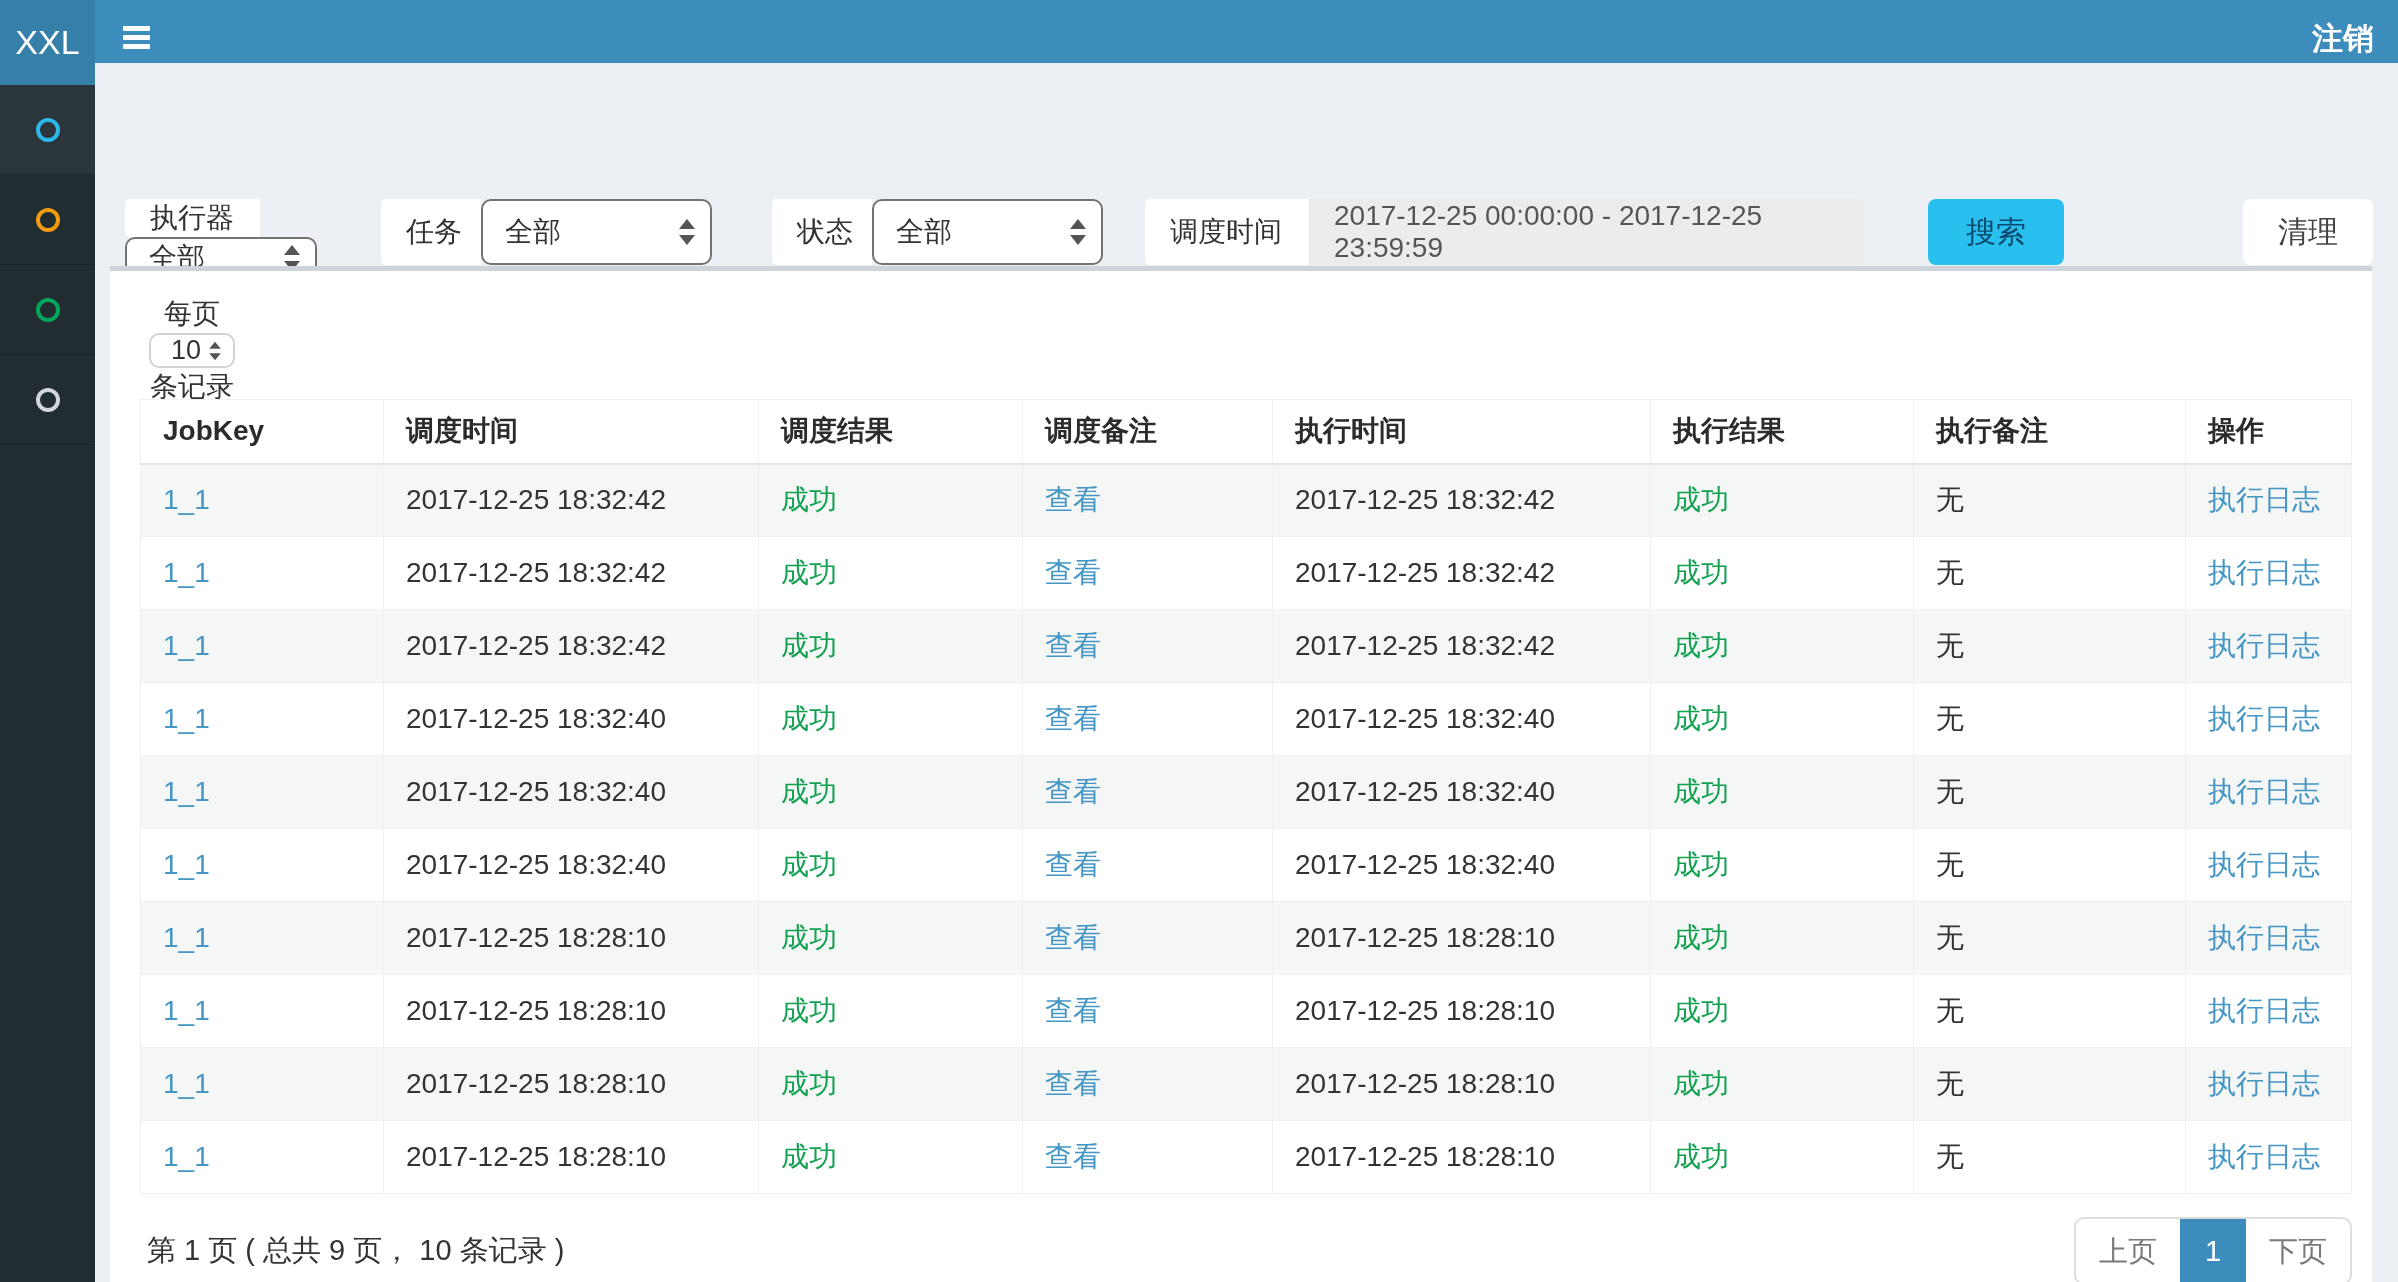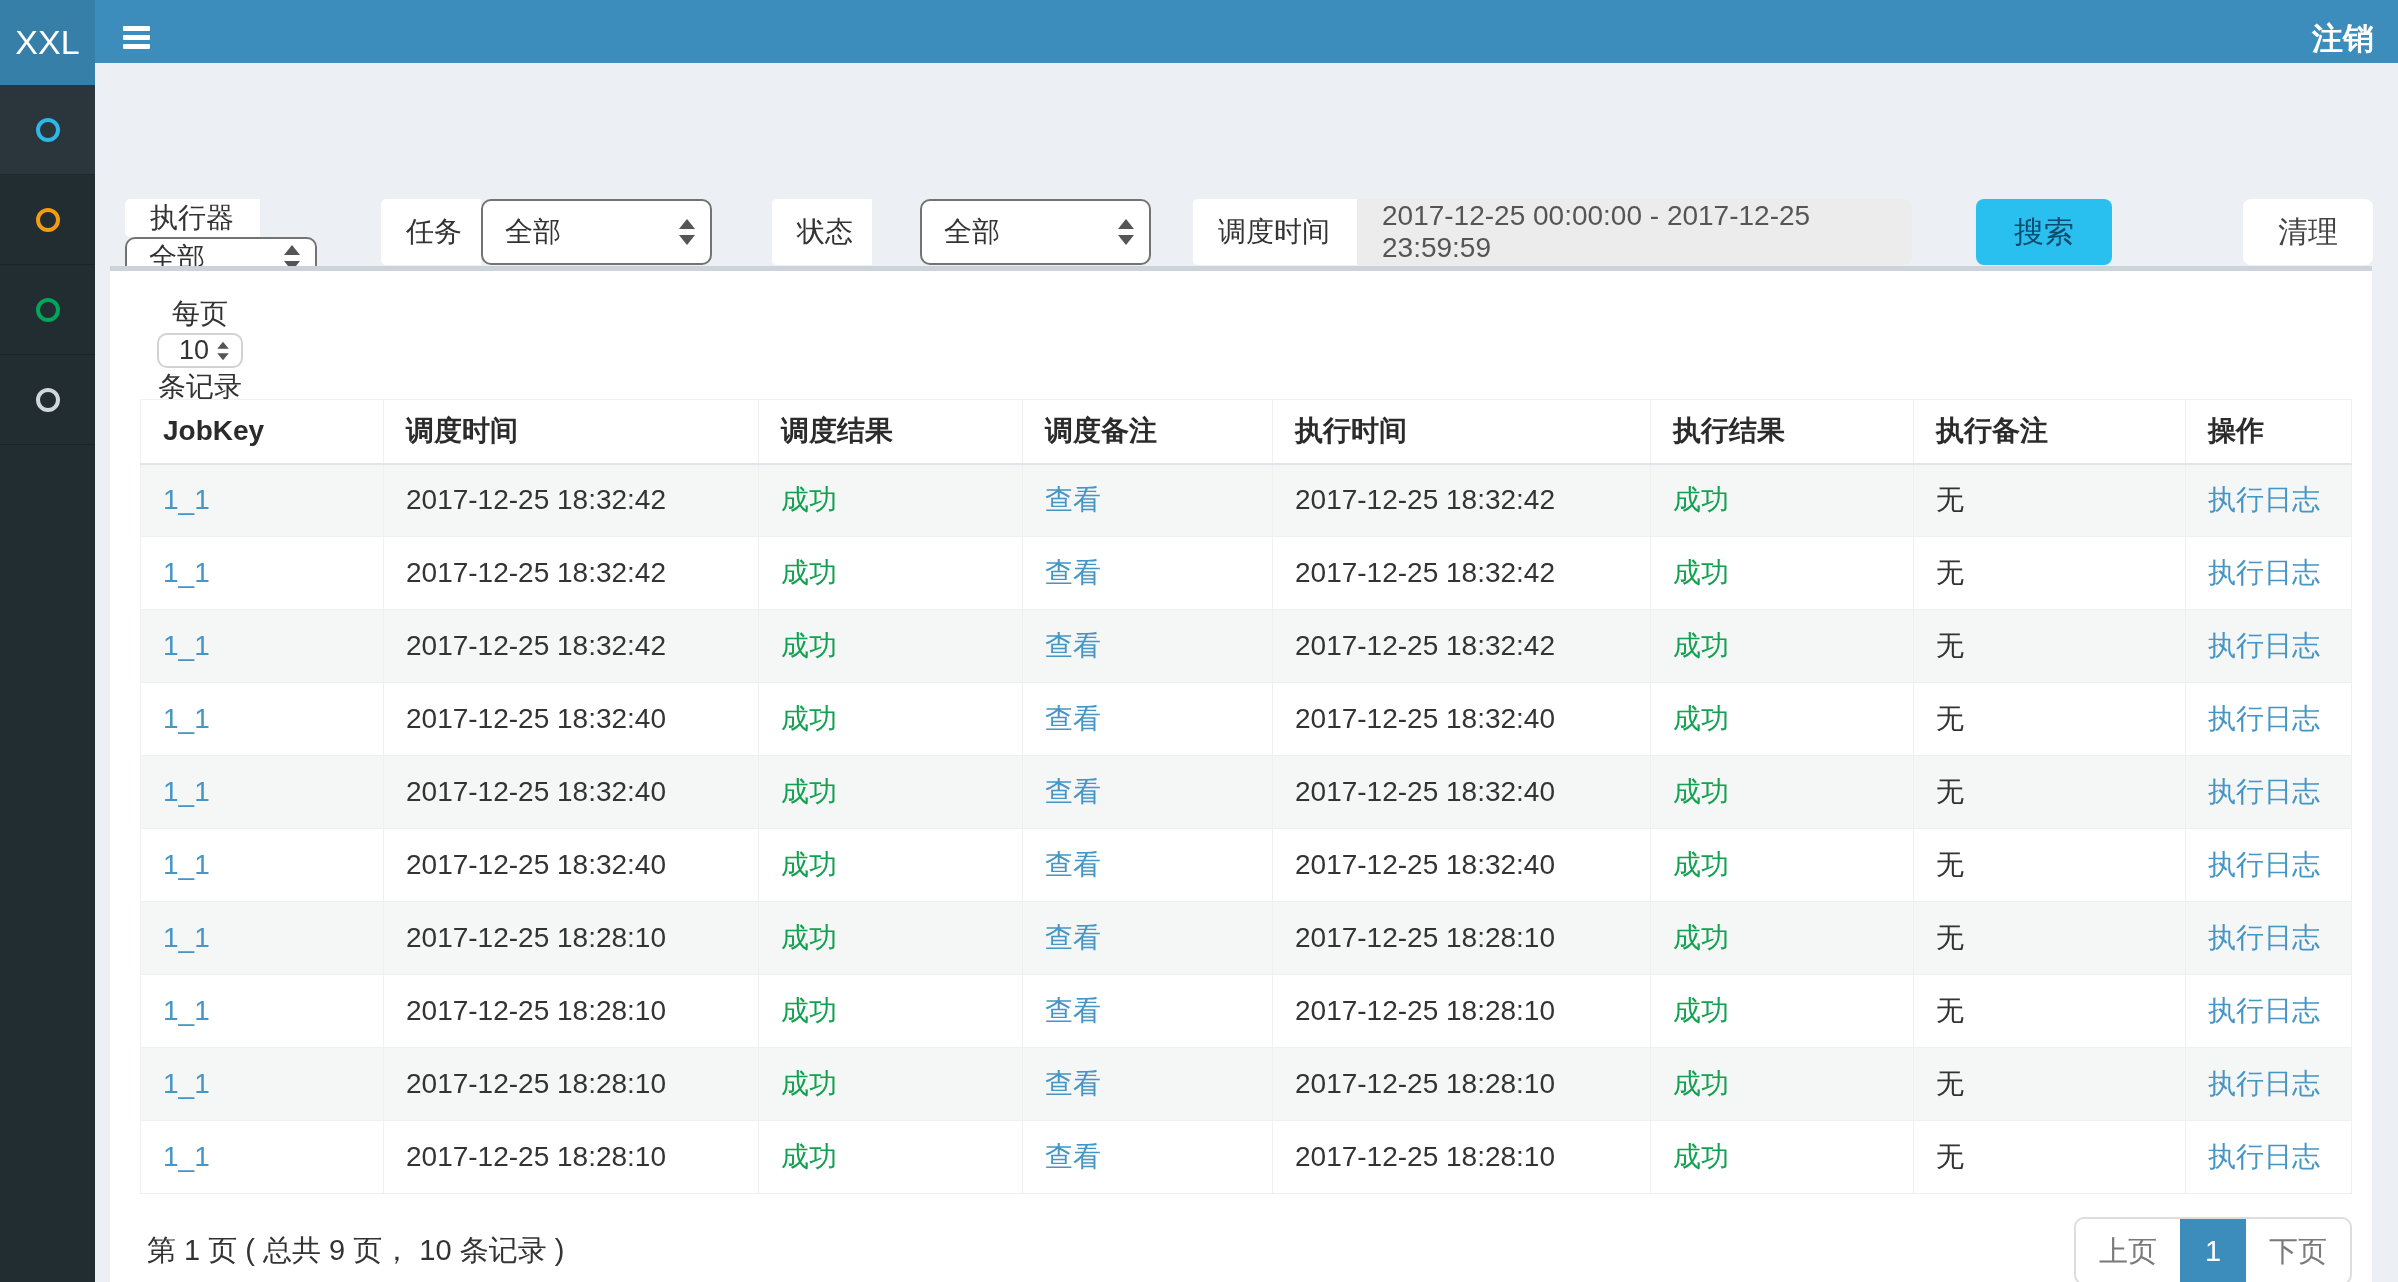--- a/index.html
+++ b/index.html
@@ -47,21 +47,21 @@
          justify-content:center; cursor:pointer; }
   .btn-search { width:136px; background:#29bfef; color:#0c4a6e; }
   .btn-clear  { width:130px; background:#fff; color:#444; margin-left:auto; }
 
   
   .panel { position:absolute; left:15px; top:181px; width:2262px; bottom:0;
            background:#fff; border-top:5px solid #ccd3da; }
   .pagesize-row { position:absolute; left:35px; top:24px; height:60px; display:flex;
                   align-items:center; font-size:28px; color:#333;flex-direction:column; }
   .ps-select { position:relative; width:86px; height:44px; background:#fff; border:2px solid #d2d2d2;
-               border-radius:10px; margin:0 12px; font-size:27px; color:#333;
+               border-radius:10px; margin:0 4px; font-size:27px; color:#333;
                display:flex; align-items:flex-end; padding-left:20px; cursor:pointer; }
   .ps-select .spin { right:10px; transform:translateY(-50%) scale(0.72); }
 
   
   table { position:absolute; left:30px; top:128px; width:2211px; border-collapse:collapse;
           table-layout:fixed; font-size:28px; color:#333; }
   th, td { border:1px solid #eef0f1; text-align:left; padding-left:22px; }
   th { height:64px; font-weight:bold; color:#2b2b2b; border-bottom:2px solid #e2e5e7; background:#fff; }
   td { height:73px; }
   tbody tr:nth-child(odd) { background:#f5f6f6; }
@@ -123,21 +123,21 @@
     <div class="fgroup" style="margin-right:60px;">
       <div class="addon" style="width:100px;">任务</div>
       <div class="sel" style="width:231px;">
         <span>全部</span>
         <span class="spin">
             <i class="up"></i>
             <i class="dn"></i>
           </span>
       </div>
     </div>
-    <div class="fgroup" style="margin-right:42px;gap:48px;">
+    <div class="fgroup" style="margin-right:42px;">
       <div class="addon" style="width:100px;">状态</div>
       <div class="sel" style="width:231px;">
         <span>全部</span>
         <span class="spin">
             <i class="up"></i>
             <i class="dn"></i>
           </span>
       </div>
     </div>
     <div class="fgroup" style="margin-right:64px;">

